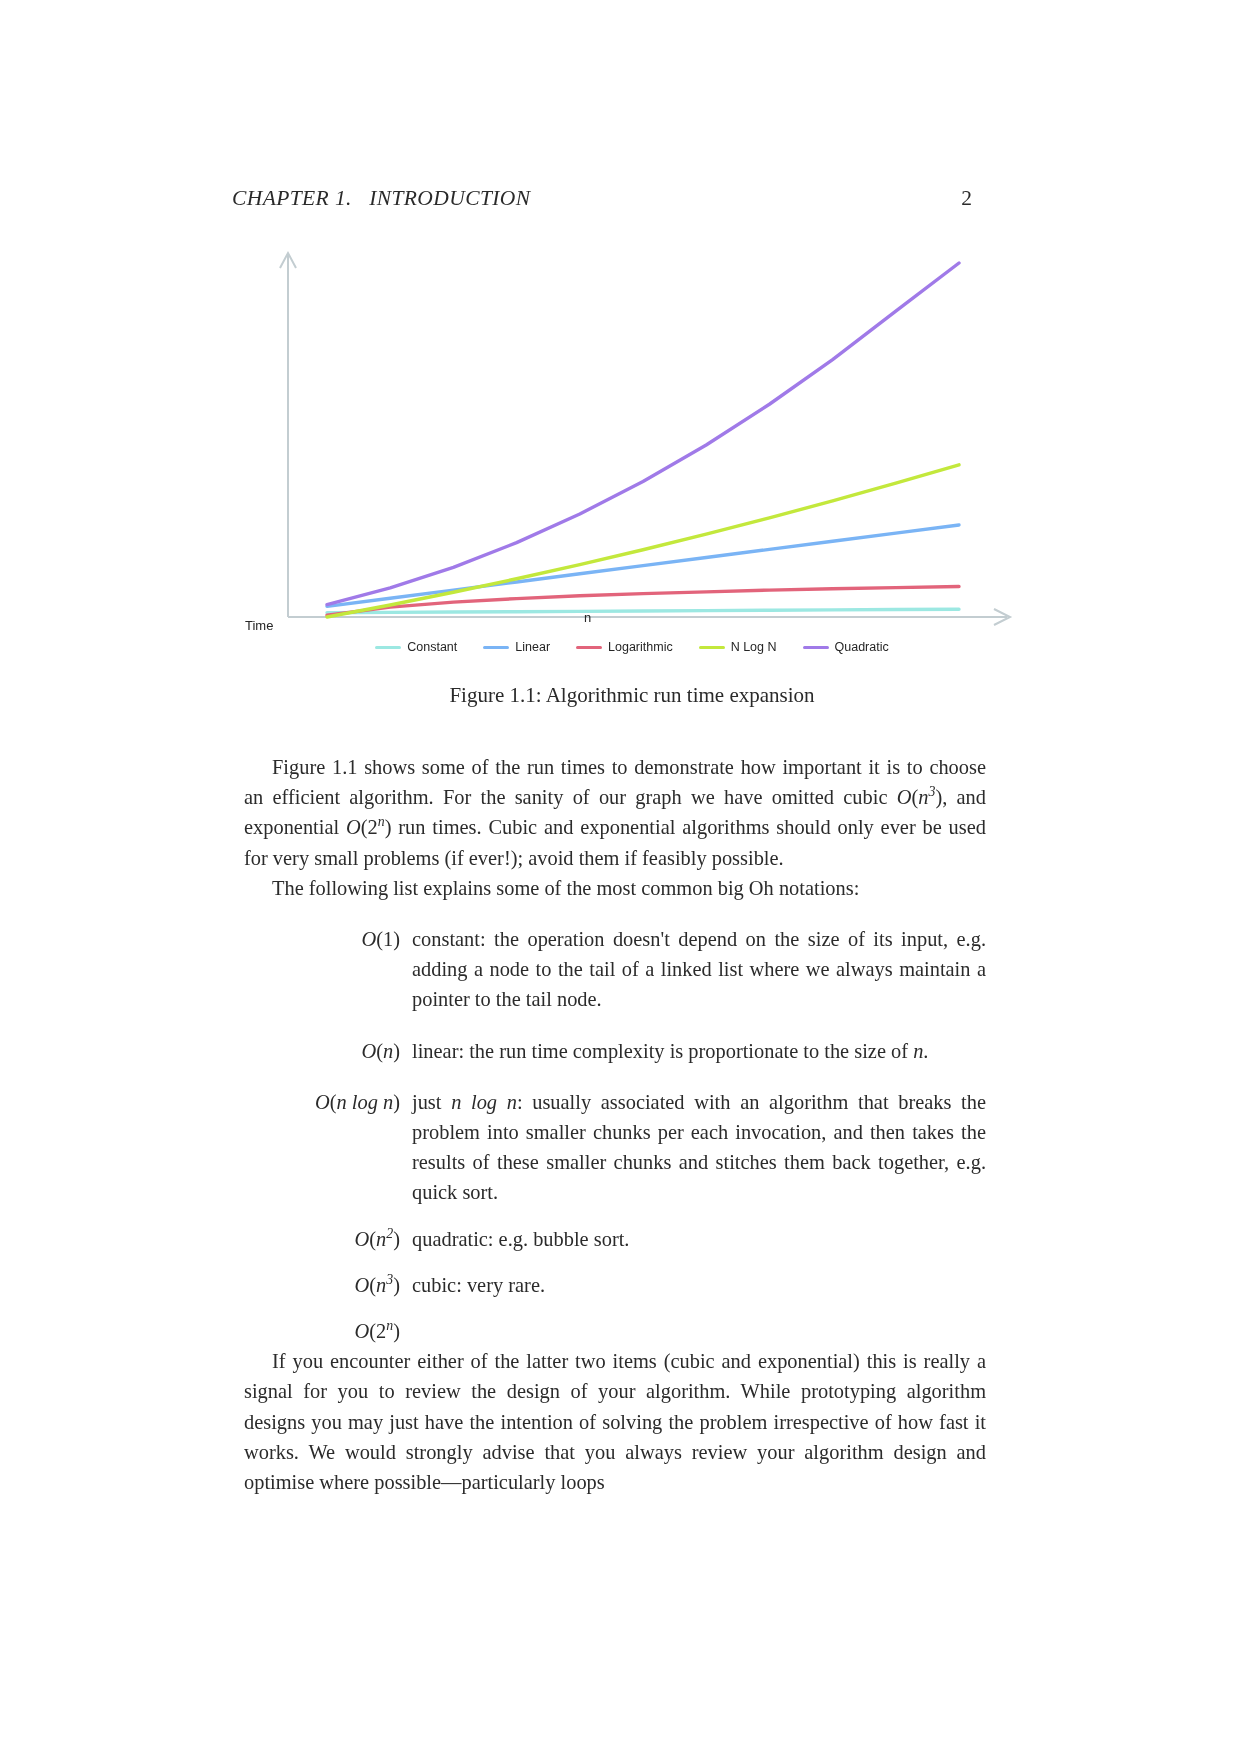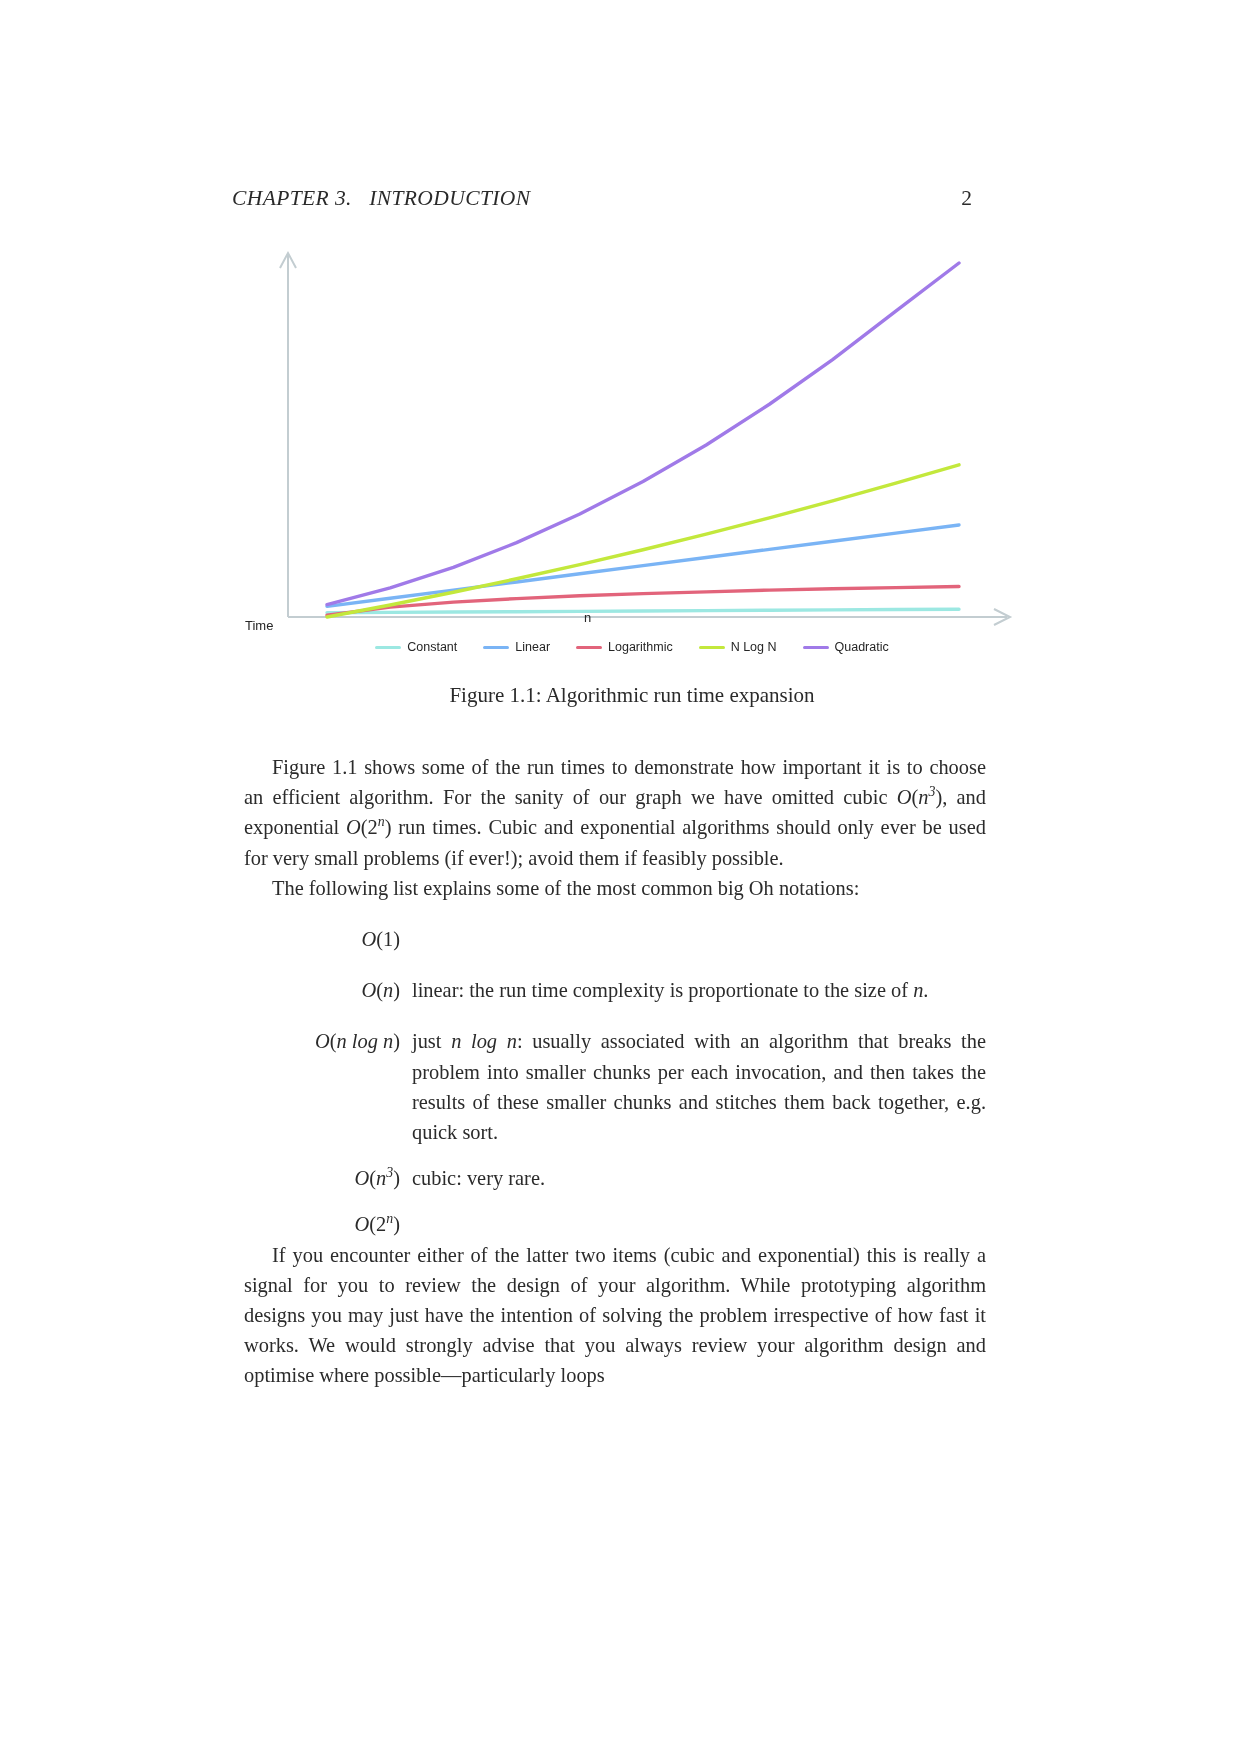--- a/index.html
+++ b/index.html
@@ -156,21 +156,21 @@
   }
 
   .gap-before { margin-top:20px; }
 </style>
 </head>
 <body>
 
 <div class="page">
 
   <div class="runhead">
-    <span class="runhead-title">CHAPTER 3.   INTRODUCTION</span>
+    <span class="runhead-title">CHAPTER 1.   INTRODUCTION</span>
     <span class="runhead-page">2</span>
   </div>
 
   <div class="figure">
 
     <div class="chart-wrap">
       <svg class="chart-svg" width="800" height="420" viewBox="0 0 800 420">
 
         <g>
           <line x1="56" y1="382" x2="56" y2="20" stroke="#c3cdd1" stroke-width="2"></line>
@@ -226,33 +226,38 @@
     <p class="para indent">
       <span>Figure 1.1 shows some of the run times to demonstrate how important it is to choose an efficient algorithm. For the sanity of our graph we have omitted cubic </span><span class="mo">O</span><span>(</span><span class="mi">n</span><sup class="exp">3</sup><span>)</span><span>, and exponential </span><span class="mo">O</span><span>(2</span><sup class="exp">n</sup><span>)</span><span> run times. Cubic and exponential algorithms should only ever be used for very small problems (if ever!); avoid them if feasibly possible.</span>
     </p>
 
     <p class="para indent">The following list explains some of the most common big Oh notations:</p>
 
     <ul class="deflist gap-before">
 
       <li class="defitem">
         <span class="defterm"><span class="mo">O</span><span>(1)</span></span>
+        <span class="defdesc">constant: the operation doesn't depend on the size of its input, e.g. adding a node to the tail of a linked list where we always maintain a pointer to the tail node.</span>
       </li>
 
       <li class="defitem">
         <span class="defterm"><span class="mo">O</span><span>(</span><span class="mi">n</span><span>)</span></span>
         <span class="defdesc"><span>linear: the run time complexity is proportionate to the size of </span><span class="mi">n</span><span>.</span></span>
       </li>
 
 
       <li class="defitem">
         <span class="defterm"><span class="mo">O</span><span>(</span><span class="mi">n log n</span><span>)</span></span>
         <span class="defdesc"><span>just </span><span class="mi">n log n</span><span>: usually associated with an algorithm that breaks the problem into smaller chunks per each invocation, and then takes the results of these smaller chunks and stitches them back together, e.g. quick sort.</span></span>
       </li>
 
+      <li class="defitem tight">
+        <span class="defterm"><span class="mo">O</span><span>(</span><span class="mi">n</span><sup class="exp">2</sup><span>)</span></span>
+        <span class="defdesc">quadratic: e.g. bubble sort.</span>
+      </li>
 
       <li class="defitem tight">
         <span class="defterm"><span class="mo">O</span><span>(</span><span class="mi">n</span><sup class="exp">3</sup><span>)</span></span>
         <span class="defdesc">cubic: very rare.</span>
       </li>
 
       <li class="defitem tight">
         <span class="defterm"><span class="mo">O</span><span>(2</span><sup class="exp">n</sup><span>)</span></span>
       </li>
 

